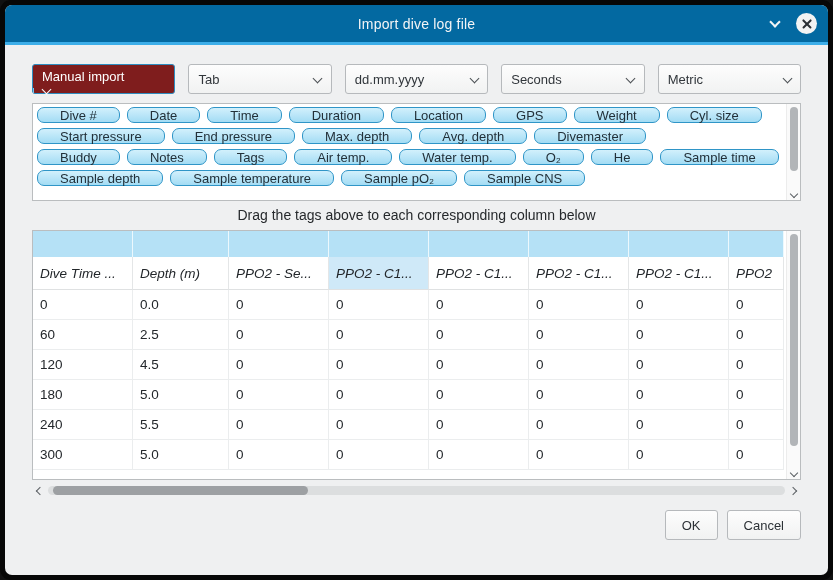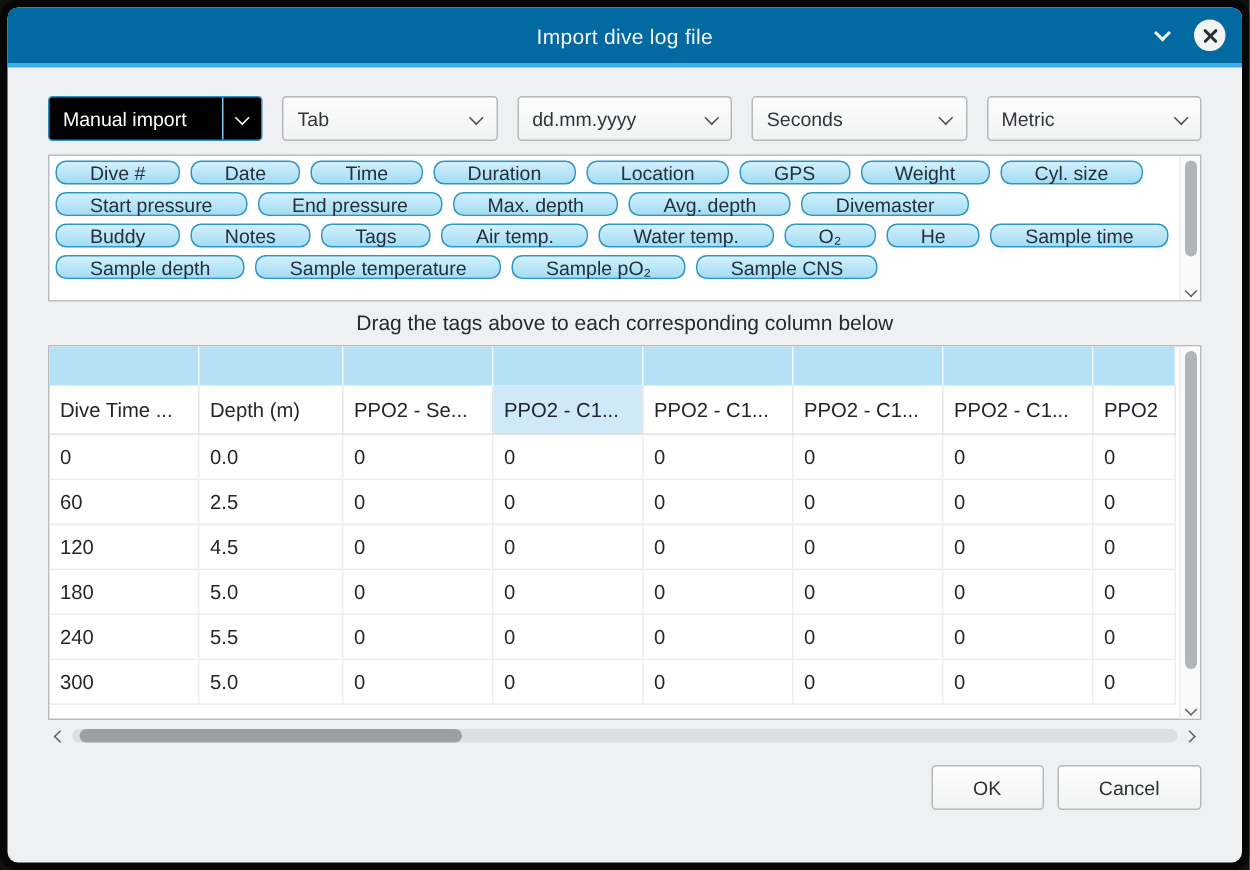--- a/index.html
+++ b/index.html
@@ -31,21 +31,21 @@
   .chev.left{transform:rotate(135deg);}
   .chev.right{transform:rotate(-45deg);}
 
   
   .combo-row{display:flex;gap:13px;height:30px;}
   .combo{flex:1;display:flex;align-items:stretch;background:linear-gradient(#fdfdfd,#f1f2f2);
          border:1px solid #b6b9bc;border-radius:3px;color:#31363b;font-size:13px;min-width:0;cursor:pointer;}
   .combo-text{flex:1;display:flex;align-items:center;padding-left:9px;white-space:nowrap;overflow:hidden;}
   .combo-arrow{flex:none;width:26px;display:flex;align-items:center;justify-content:center;}
   .combo-arrow .chev{margin-top:-2px;}
-  .combo.primary{background:#000000;border-color:#2e8dc0;color:#fff;}
+  .combo.primary{background:#7f1d1d;border-color:#2e8dc0;color:#fff;flex-direction:column;}
   .combo.primary .combo-arrow{border-left:1px solid #7cc6ee;}
   .combo.primary .combo-arrow .chev{border-color:#fff;}
 
   
   .tag-box{margin-top:9px;height:98px;background:#fff;border:1px solid #babdbf;position:relative;overflow:hidden;}
   .tag-rows{padding:3px 4px;}
   .tag-row{display:flex;gap:7px;margin-bottom:5px;}
   .tag{flex:none;height:16px;display:flex;align-items:center;background:linear-gradient(#d2f0fc,#a3dcf4);
        border:1px solid #2f95c7;border-radius:7px;padding:0 22px;font-size:13px;color:#223039;white-space:nowrap;cursor:grab;}
 
@@ -55,39 +55,39 @@
   .v-arrow{position:absolute;left:0;right:0;bottom:3px;display:flex;justify-content:center;}
   .v-arrow .chev{width:6px;height:6px;border-color:#5a5f63;}
 
   .instruction{margin-top:6px;height:18px;font-size:14px;color:#26292c;text-align:center;}
 
   
   .table-wrap{margin-top:5px;height:250px;background:#fff;border:1px solid #babdbf;position:relative;overflow:hidden;}
   .grid{display:grid;grid-template-columns:100px 96px 100px 100px 100px 100px 100px 55px;width:751px;}
   .drop-row{height:26px;background:#b5e1f6;}
   .drop-cell{border-right:1px solid rgba(255,255,255,.75);}
-  .head-row{height:33px;}
+  .head-row{height:33px;font-style:italic;}
   .head-cell{display:flex;align-items:center;padding:0 7px;font-size:13.5px;color:#23272b;
              border-right:1px solid #e4e6e7;border-bottom:1px solid #dfe1e2;white-space:nowrap;overflow:hidden;}
   .head-cell.sel{background:#cfe9f8;}
   .data-row{height:30px;}
   .cell{display:flex;align-items:center;padding:0 7px;font-size:13.5px;color:#23272b;
         border-right:1px solid #ebedee;border-bottom:1px solid #ebedee;white-space:nowrap;overflow:hidden;}
 
   
   .hscroll{margin-top:3px;height:15px;display:flex;align-items:center;}
   .h-arrow{flex:none;width:16px;display:flex;justify-content:center;cursor:pointer;}
   .h-arrow .chev{width:6px;height:6px;border-color:#5a5f63;}
   .h-track{flex:1;height:9px;background:#dcdedf;border-radius:4.5px;position:relative;}
   .h-thumb{position:absolute;left:5px;top:0;height:9px;width:255px;background:#9da0a3;border-radius:4.5px;cursor:grab;}
 
   
   .btn-row{display:flex;justify-content:flex-end;gap:9px;margin-top:12px;}
   .btn{height:30px;background:linear-gradient(#fdfdfd,#f1f2f2);border:1px solid #b6b9bc;border-radius:3px;
-       font-size:13px;color:#2c3136;font-family:inherit;padding:0 27px;cursor:pointer;}
+       font-size:13px;color:#2c3136;font-family:inherit;padding:0 16px;cursor:pointer;}
 </style>
 </head>
 <body>
 
 <div class="frame">
   <div class="window">
 
     <div class="titlebar">
       <span class="title">Import dive log file</span>
       <div class="tb-right">

